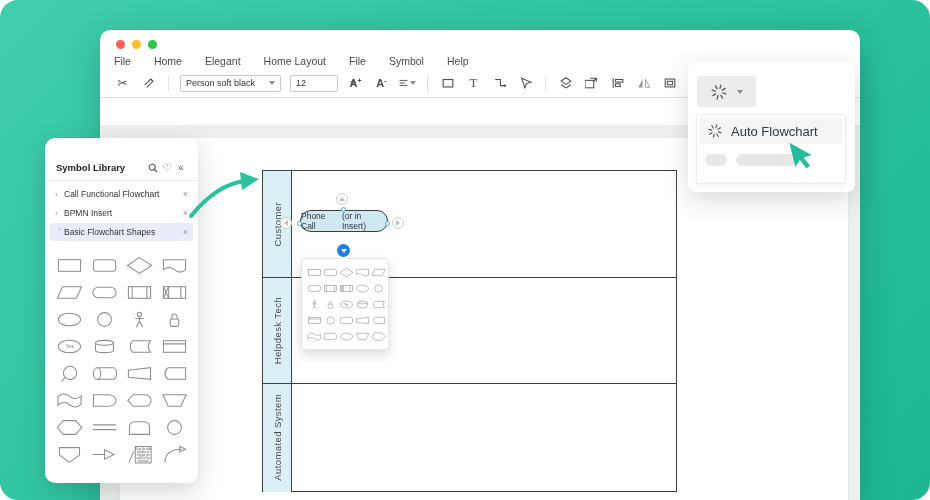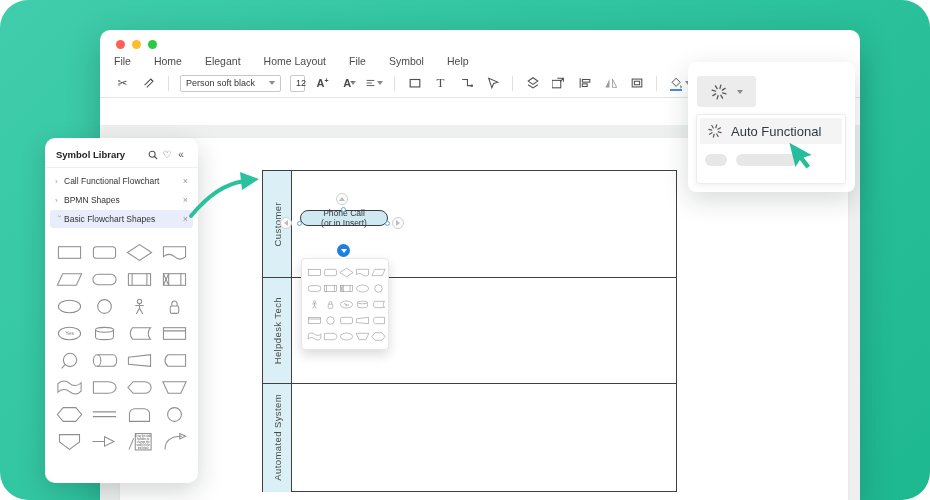--- a/index.html
+++ b/index.html
@@ -1,21 +1,21 @@
 <!DOCTYPE html>
 <html><head>
 <meta charset="utf-8">
 <style>
   * { margin:0; padding:0; box-sizing:border-box; }
   html,body { width:930px; height:500px; }
   body { font-family:"Liberation Sans","DejaVu Sans",sans-serif; position:relative; overflow:hidden; }
 
   .stage { position:absolute; inset:0; width:930px; height:500px;
            background:linear-gradient(135deg,#40cdab 0%,#2cc29d 55%,#1eb890 100%);
-           border-radius:28px; overflow:hidden; }
+           border-radius:18px; overflow:hidden; }
 
   
   .app-window { position:absolute; left:100px; top:30px; width:760px; height:470px;
                 background:#fff; border-radius:10px 10px 0 0;
                 box-shadow:0 10px 34px rgba(0,30,20,.22); }
   .titlebar { height:18px; display:flex; align-items:center; padding:10px 0 0 16px; gap:7px; }
   .tl-dot { width:9px; height:9px; border-radius:50%; }
   .tl-red{ background:#ff5f57; } .tl-yellow{ background:#febc2e; } .tl-green{ background:#2bc948; }
 
   .menubar { height:21px; display:flex; align-items:center; gap:23px; padding:4px 0 0 14px;
@@ -25,21 +25,21 @@
   .toolbar { height:29px; display:flex; align-items:center; gap:9px; padding:0 0 0 14px;
              border-bottom:1px solid #e3e3e3; color:#4f4f4f; }
   .tb-sep { width:1px; height:15px; background:#e0e0e0; margin:0 2px; }
   .tb-icon { width:17px; height:16px; display:flex; align-items:center; justify-content:center;
              font-size:12px; color:#4f4f4f; }
   .tb-icon svg { display:block; }
   .tb-select { height:17px; border:1px solid #c9c9c9; border-radius:2px; background:#fff;
                display:flex; align-items:center; justify-content:space-between;
                font-size:9px; color:#333; padding:0 5px; }
   .font-select { width:101px; }
-  .size-select { width:15px;gap:44px; }
+  .size-select { width:48px;gap:44px; }
   .caret { width:0; height:0; border-left:3px solid transparent; border-right:3px solid transparent;
            border-top:4px solid #8a8a8a; display:inline-block; }
   .ab-btn { font-size:11px; font-weight:bold; color:#4a4a4a; position:relative; }
   .ab-btn sup { font-size:7px; position:relative; top:-3px; }
   .with-caret { display:flex; align-items:center; gap:2px; }
   .fill-underline { position:absolute; left:2px; bottom:0; width:12px; height:2.5px; background:#3f8fe0; }
 
   
   .workspace { position:absolute; left:0; top:95px; width:760px; height:375px; background:#edf0ef; }
   .page { position:absolute; left:20px; top:13px; width:728px; height:379px; background:#fff;
@@ -50,23 +50,23 @@
                 border:1.5px solid #3f3f3f; background:#fff; }
   .lane-row { position:absolute; left:0; width:100%; display:flex; border-bottom:1.5px solid #3f3f3f; }
   .lane-row:last-child { border-bottom:none; }
   .lane-head { width:29px; background:#daf0f6; border-right:1px solid #3f3f3f; display:flex;
                align-items:center; justify-content:center; }
   .lane-label { writing-mode:vertical-rl; transform:rotate(180deg); font-size:9.5px; color:#4a4a4a;
                 letter-spacing:.4px; white-space:nowrap; }
   .lane-body { flex:1; }
 
   
-  .flow-shape { position:absolute; left:180px; top:72px; width:88px; height:16px;
+  .flow-shape { position:absolute; left:180px; top:72px; width:88px; height:22px;
                 background:#cfe9f3; border:1.4px solid #3c3c3c; border-radius:14px;
-                display:flex; flex-direction:column; align-items:center; justify-content:center;
+                display:flex; flex-direction:row; align-items:center; justify-content:center;
                 font-size:8.5px; line-height:1.2; color:#333; z-index:3; }
   .sel-handle { position:absolute; width:5px; height:5px; background:#fff; border:1px solid #55aee0;
                 border-radius:50%; z-index:4; }
   .dir-arrow { position:absolute; width:12px; height:12px; border:1px solid #cfcfcf; background:#fdfdfd;
                border-radius:50%; display:flex; align-items:center; justify-content:center; z-index:2; }
   .dir-arrow .tri { width:0; height:0; }
   .tri-up    { border-left:3px solid transparent; border-right:3px solid transparent; border-bottom:4px solid #bdbdbd; }
   .tri-left  { border-top:3px solid transparent; border-bottom:3px solid transparent; border-right:4px solid #bdbdbd; }
   .tri-right { border-top:3px solid transparent; border-bottom:3px solid transparent; border-left:4px solid #bdbdbd; }
   .blue-handle { position:absolute; left:217px; top:106px; width:13px; height:13px; border-radius:50%;
@@ -81,21 +81,21 @@
                  padding:5px 4px; display:grid; grid-template-columns:repeat(5,16px); grid-auto-rows:16px;
                  align-items:center; justify-items:center; z-index:4; }
   .quick-popup .shape-cell svg { width:15px; height:11px; }
 
   .shape-cell { display:flex; align-items:center; justify-content:center; }
   .shape-cell svg { stroke:#8f8f8f; fill:none; stroke-width:1; }
 
   
   .symbol-panel { position:absolute; left:45px; top:138px; width:153px; height:345px; background:#fff;
                   border-radius:10px; box-shadow:0 8px 26px rgba(0,30,20,.18); z-index:6; }
-  .sp-header { display:flex; align-items:center; padding:11px 10px 7px 11px; border-bottom:1px solid #efefef; }
+  .sp-header { display:flex; align-items:center; padding:11px 10px 7px 11px; border-bottom:1px solid #efefef;margin-top:13px; }
   .sp-title { font-size:9.5px; font-weight:bold; color:#222; flex:1; }
   .sp-hicon { width:14px; display:flex; justify-content:center; color:#555; font-size:10px; }
   .sp-cats { padding:4px 5px; }
   .sp-cat { display:flex; align-items:center; height:18px; border-radius:3px; padding:0 5px;
             font-size:8.5px; color:#333; margin-bottom:1px; }
   .sp-cat.selected { background:#e9edfb; }
   .cat-chev { width:9px; color:#999; font-size:8px; }
   .cat-label { flex:1; }
   .cat-close { color:#9a9a9a; font-size:9px; }
   .sp-grid { padding:6px 7px; display:grid; grid-template-columns:repeat(4,35px); grid-auto-rows:27px;
@@ -454,21 +454,21 @@
       <span class="sp-hicon">«</span>
     </div>
     <div class="sp-cats">
       <div class="sp-cat">
         <span class="cat-chev">›</span>
         <span class="cat-label">Call Functional Flowchart</span>
         <span class="cat-close">×</span>
       </div>
       <div class="sp-cat">
         <span class="cat-chev">›</span>
-        <span class="cat-label">BPMN Shapes</span>
+        <span class="cat-label">BPMN Insert</span>
         <span class="cat-close">×</span>
       </div>
       <div class="sp-cat selected">
         <span class="cat-chev" style="transform:rotate(90deg);display:inline-block;">›</span>
         <span class="cat-label">Basic Flowchart Shapes</span>
         <span class="cat-close">×</span>
       </div>
     </div>
     <div class="sp-grid">
         <span class="shape-cell">
@@ -684,21 +684,21 @@
             <line x1="12" y1="2.5" x2="12" y2="7"></line>
               <line x1="12" y1="17" x2="12" y2="21.5"></line>
             <line x1="2.5" y1="12" x2="7" y2="12"></line>
               <line x1="17" y1="12" x2="21.5" y2="12"></line>
             <line x1="5.3" y1="5.3" x2="8.4" y2="8.4"></line>
               <line x1="15.6" y1="15.6" x2="18.7" y2="18.7"></line>
             <line x1="18.7" y1="5.3" x2="15.6" y2="8.4"></line>
               <line x1="8.4" y1="15.6" x2="5.3" y2="18.7"></line>
           </g>
         </svg>
-        <span class="af-item-label">Auto Functional</span>
+        <span class="af-item-label">Auto Flowchart</span>
       </div>
       <div class="af-skel">
         <span class="skel-pill small"></span>
         <span class="skel-pill large"></span>
       </div>
     </div>
     <svg class="af-cursor" width="22" height="30" viewBox="0 0 15 21">
       <polygon points="1,0 1,17.5 5.2,13.6 8.2,20.5 11.2,19.1 8.1,12.4 14,12.2" fill="#26bd9a"></polygon>
     </svg>
   </div>

